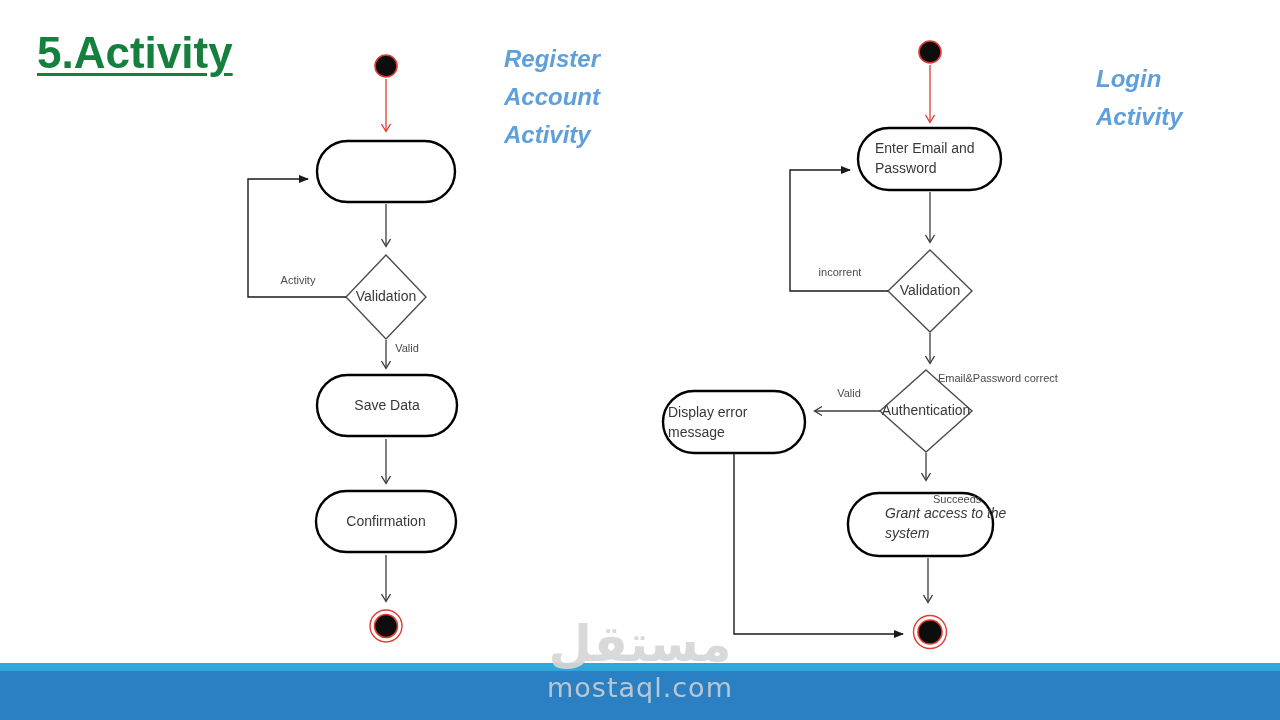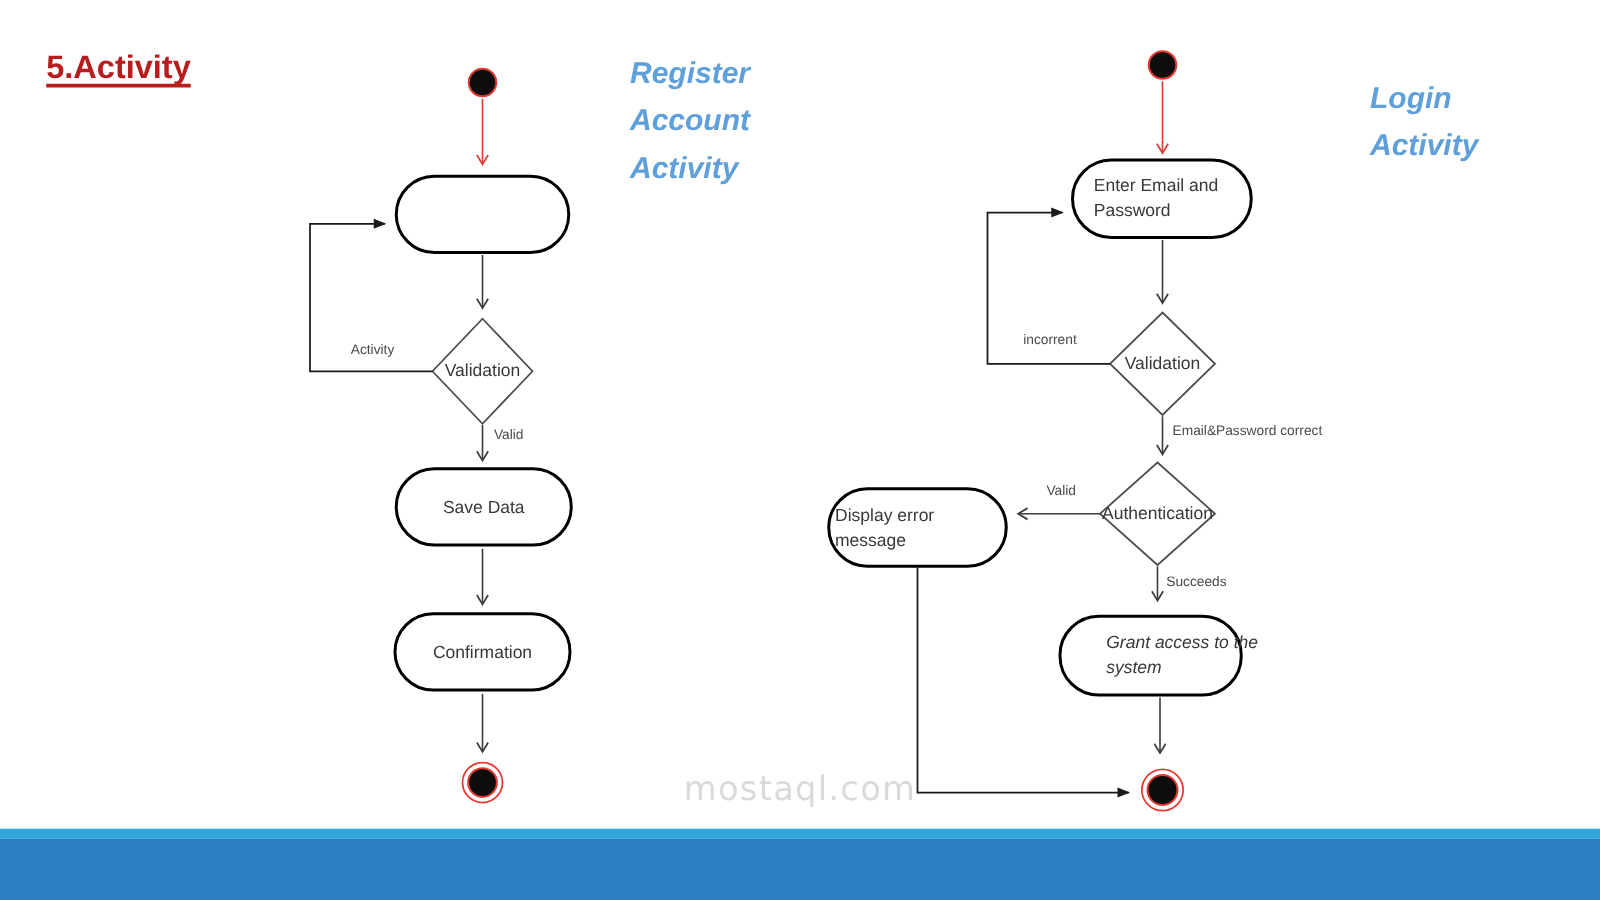--- a/index.html
+++ b/index.html
@@ -5,42 +5,42 @@
   * { margin:0; padding:0; box-sizing:border-box; }
   body { background:#666; font-family:"Liberation Sans", sans-serif; }
   .slide {
     position:relative; width:1280px; height:720px;
     background:#ffffff; overflow:hidden;
   }
   svg.diagram { position:absolute; left:0; top:0; width:1280px; height:720px; }
 
   .title {
     position:absolute; left:37px; top:24px;
-    font-size:26px; font-weight:bold; color:#b91c1c;
+    font-size:44px; font-weight:bold; color:#15803d;
     line-height:58px; letter-spacing:0px;text-align:right;
   }
   .title span { display:block; text-decoration:underline; text-decoration-thickness:3px; text-underline-offset:5px; }
 
   .subheading {
     position:absolute; font-size:24px; font-weight:bold; font-style:italic;
     color:#5FA0DA; line-height:38px;
   }
   .subheading span { display:block; }
   .register-heading { left:504px; top:40px; }
   .login-heading { left:1096px; top:60px; }
 
   .lbl {
     position:absolute; display:flex; align-items:center; justify-content:center;
     font-size:14px; color:#383838; line-height:1.4;
   }
   .edge {
     position:absolute; font-size:11px; color:#4a4a4a; line-height:1.2;
     display:flex; align-items:center; justify-content:center; text-align:center;
   }
-  .edge.left-align { justify-content:flex-start; text-align:left; }
+  .edge.left-align { justify-content:flex-start; text-align:left;margin-top:33px; }
 
   .bar-light { position:absolute; left:0; top:663px; width:1280px; height:8px; background:#2FA7DA; }
   .bar-dark  { position:absolute; left:0; top:671px; width:1280px; height:49px; background:#2A80C2; }
 
   .watermark { position:absolute; left:480px; top:616px; width:320px; text-align:center; z-index:5; }
   .watermark .arabic {
     font-family:"DejaVu Sans", sans-serif; font-size:50px; font-weight:bold;
     color:rgba(214,214,214,0.92); line-height:56px;
   }
   .watermark .domain {
@@ -138,16 +138,17 @@
   <div class="lbl" style="left:879px; top:391px; width:94px; height:40px;">Authentication</div>
   <div class="edge" style="left:820px; top:385px; width:58px; height:18px;">Valid</div>
   <div class="edge left-align" style="left:933px; top:459px; width:80px; height:16px;">Succeeds</div>
   <div class="lbl" style="left:668px; top:403px; width:132px; height:40px;">Display error message</div>
   <div class="lbl" style="left:885px; top:500px; width:122px; height:48px;font-style:italic;">Grant access to the system</div>
 
   <div class="bar-light"></div>
   <div class="bar-dark"></div>
 
   <div class="watermark">
+    <div class="arabic">مستقل</div>
     <div class="domain">mostaql.com</div>
   </div>
 
 </div>
 
 </body></html>

